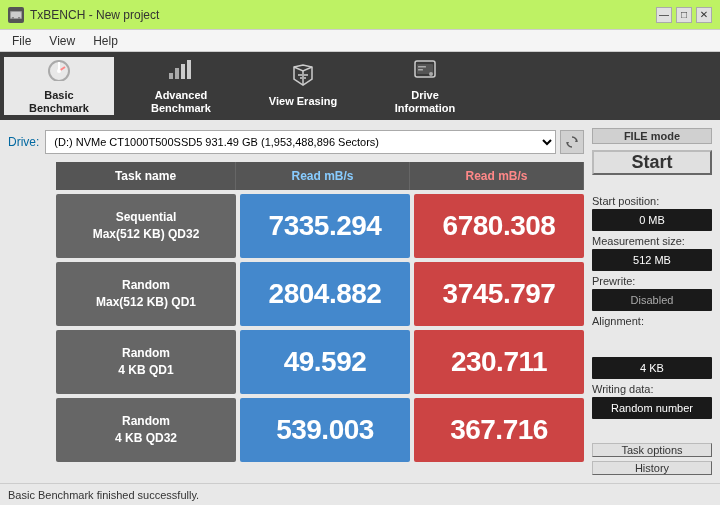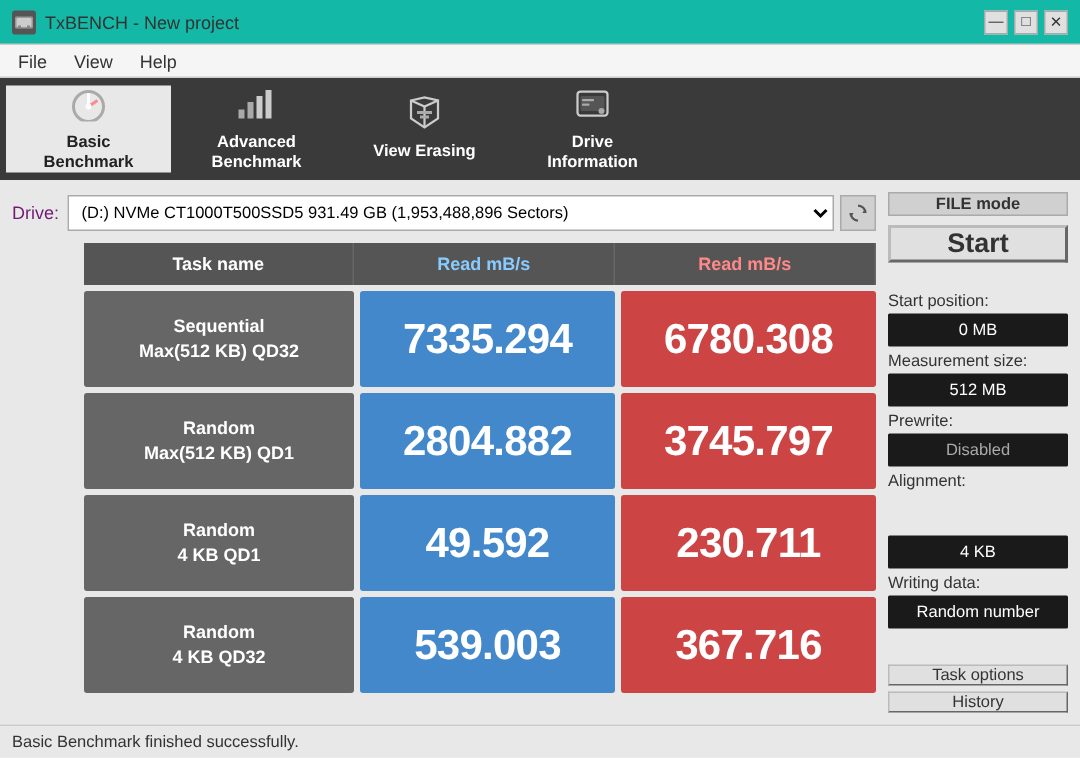--- a/index.html
+++ b/index.html
@@ -6,21 +6,21 @@
     body {
       font-family: 'Segoe UI', Tahoma, Geneva, Verdana, sans-serif;
       font-size: 12px;
       background: #f0f0f0;
       width: 720px;
       height: 505px;
       overflow: hidden;
     }
     
     .title-bar {
-      background: #14b8a6;
+      background: #bef264;
       height: 30px;
       display: flex;
       align-items: center;
       justify-content: space-between;
       padding: 0 8px;
       border-bottom: 1px solid #ccc;
     }
     .title-bar-left {
       display: flex;
       align-items: center;
@@ -72,21 +72,21 @@
       cursor: pointer;
       color: #333;
     }
     
     .toolbar {
       background: #3a3a3a;
       height: 68px;
       display: flex;
       align-items: center;
       padding: 0 4px;
-      gap: 2px;
+      gap: 12px;
     }
     .tool-btn {
       display: flex;
       flex-direction: column;
       align-items: center;
       justify-content: center;
       padding: 4px 12px;
       height: 58px;
       min-width: 110px;
       cursor: pointer;
@@ -127,21 +127,21 @@
     }
     
     .drive-row {
       display: flex;
       align-items: center;
       gap: 6px;
       height: 28px;
     }
     .drive-label {
       font-size: 12px;
-      color: #701a75;
+      color: #0369a1;
       white-space: nowrap;
     }
     .drive-select-wrapper {
       flex: 1;
       display: flex;
       align-items: center;
       gap: 4px;
     }
     .drive-select {
       flex: 1;

